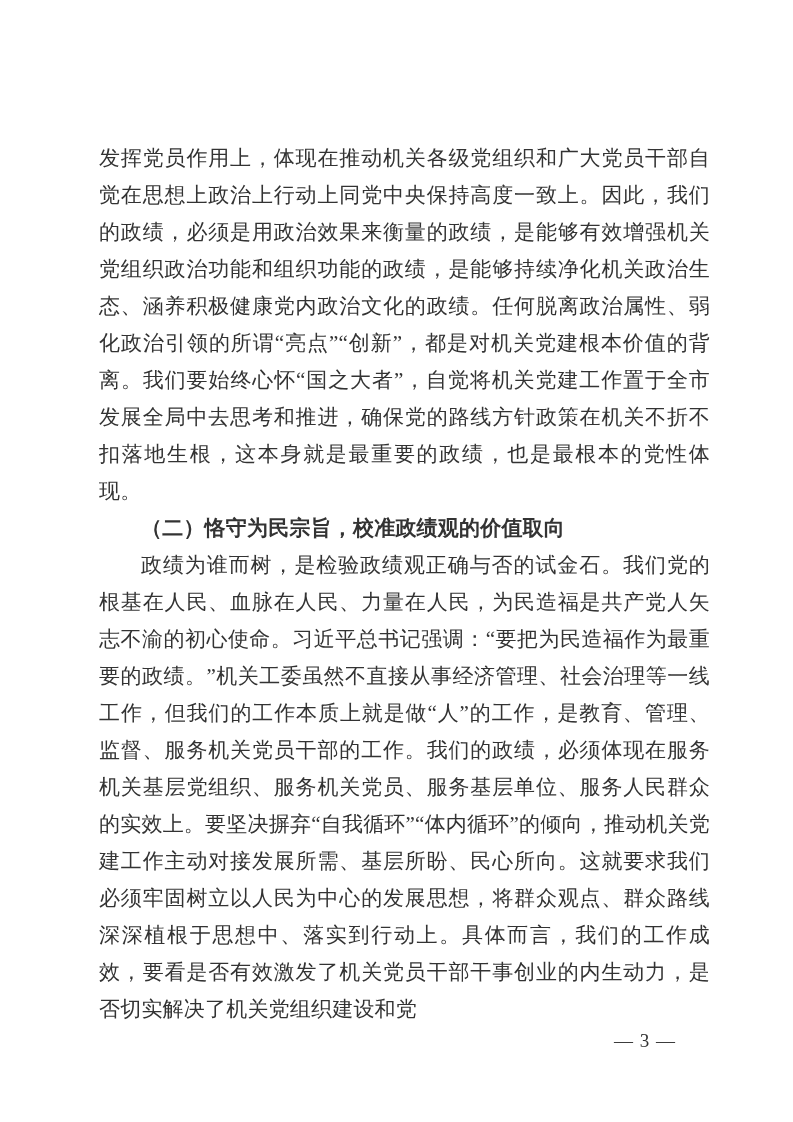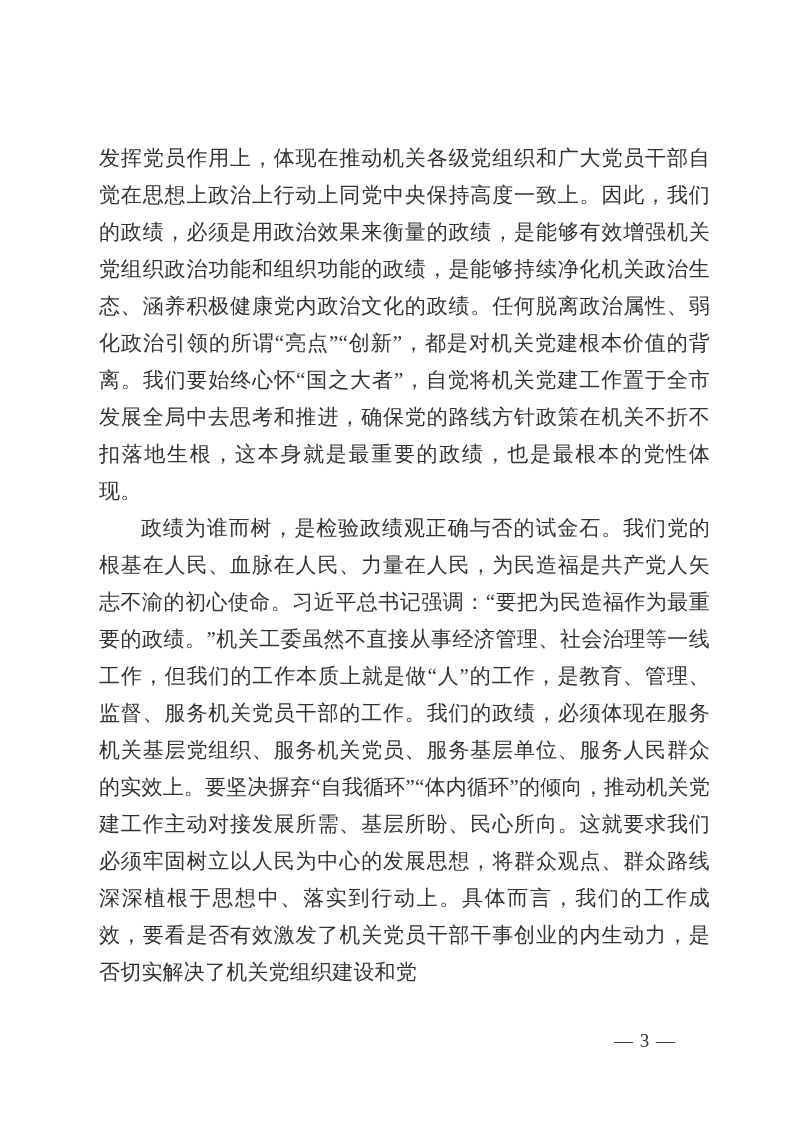--- a/index.html
+++ b/index.html
@@ -49,16 +49,17 @@
     color: #333333;
     white-space: nowrap;
   }
 </style>
 </head>
 <body>
 
 <div class="page">
   <div class="content">
     <p class="para no-indent">发挥党员作用上，体现在推动机关各级党组织和广大党员干部自觉在思想上政治上行动上同党中央保持高度一致上。因此，我们的政绩，必须是用政治效果来衡量的政绩，是能够有效增强机关党组织政治功能和组织功能的政绩，是能够持续净化机关政治生态、涵养积极健康党内政治文化的政绩。任何脱离政治属性、弱化政治引领的所谓“亮点”“创新”，都是对机关党建根本价值的背离。我们要始终心怀“国之大者”，自觉将机关党建工作置于全市发展全局中去思考和推进，确保党的路线方针政策在机关不折不扣落地生根，这本身就是最重要的政绩，也是最根本的党性体现。</p>
+    <p class="para heading">（二）恪守为民宗旨，校准政绩观的价值取向</p>
     <p class="para">政绩为谁而树，是检验政绩观正确与否的试金石。我们党的根基在人民、血脉在人民、力量在人民，为民造福是共产党人矢志不渝的初心使命。习近平总书记强调：“要把为民造福作为最重要的政绩。”机关工委虽然不直接从事经济管理、社会治理等一线工作，但我们的工作本质上就是做“人”的工作，是教育、管理、监督、服务机关党员干部的工作。我们的政绩，必须体现在服务机关基层党组织、服务机关党员、服务基层单位、服务人民群众的实效上。要坚决摒弃“自我循环”“体内循环”的倾向，推动机关党建工作主动对接发展所需、基层所盼、民心所向。这就要求我们必须牢固树立以人民为中心的发展思想，将群众观点、群众路线深深植根于思想中、落实到行动上。具体而言，我们的工作成效，要看是否有效激发了机关党员干部干事创业的内生动力，是否切实解决了机关党组织建设和党</p>
   </div>
   <div class="page-number">— 3 —</div>
 </div>
 
 </body></html>

